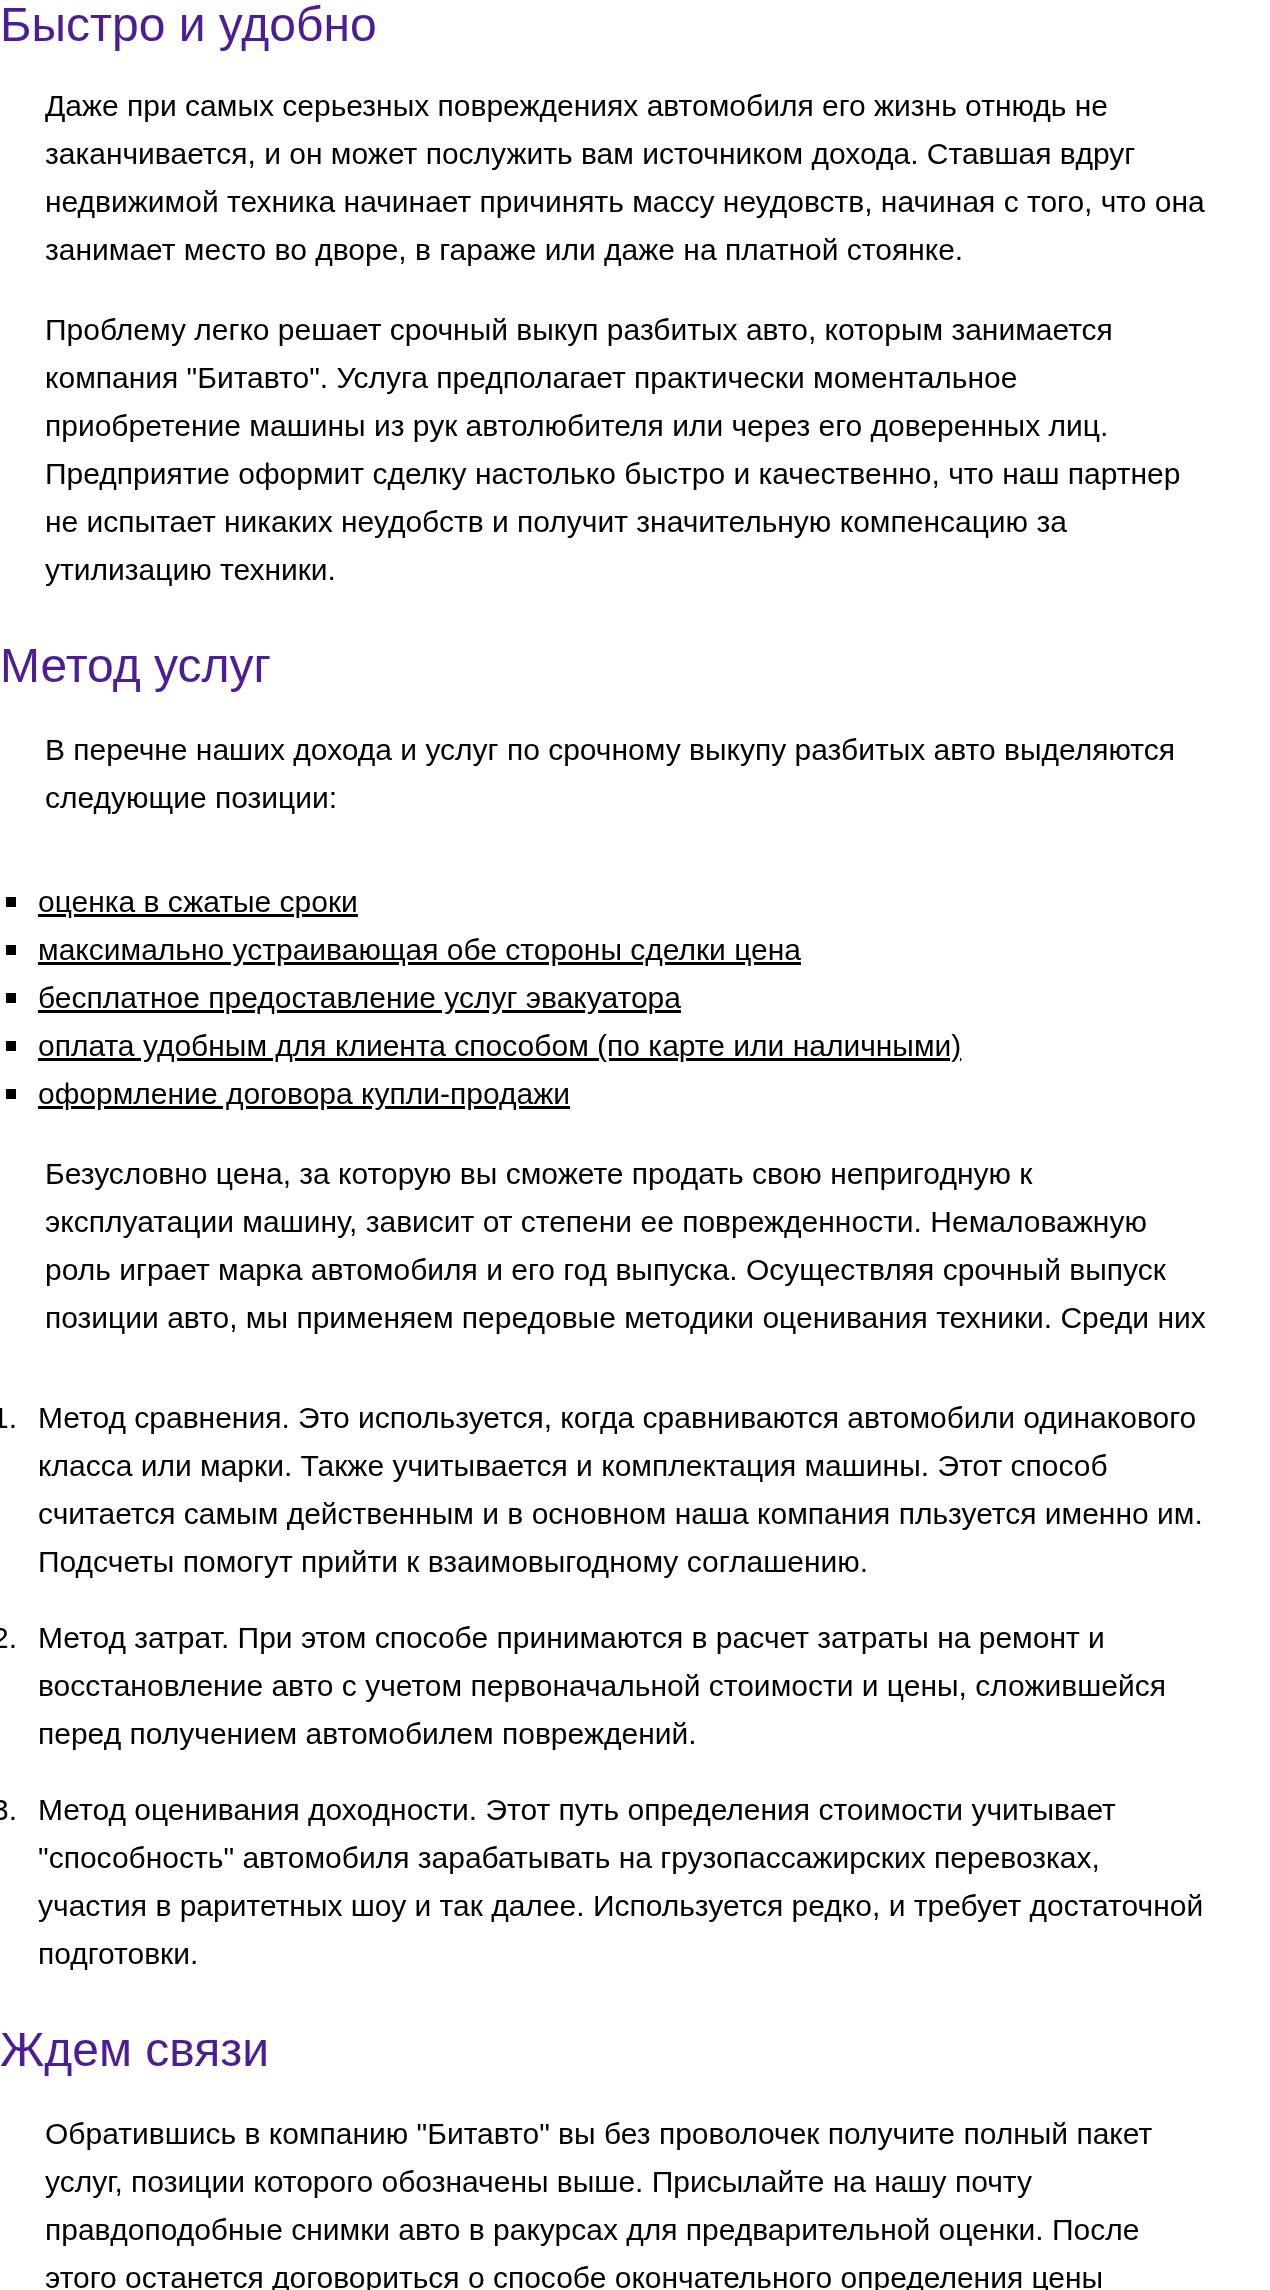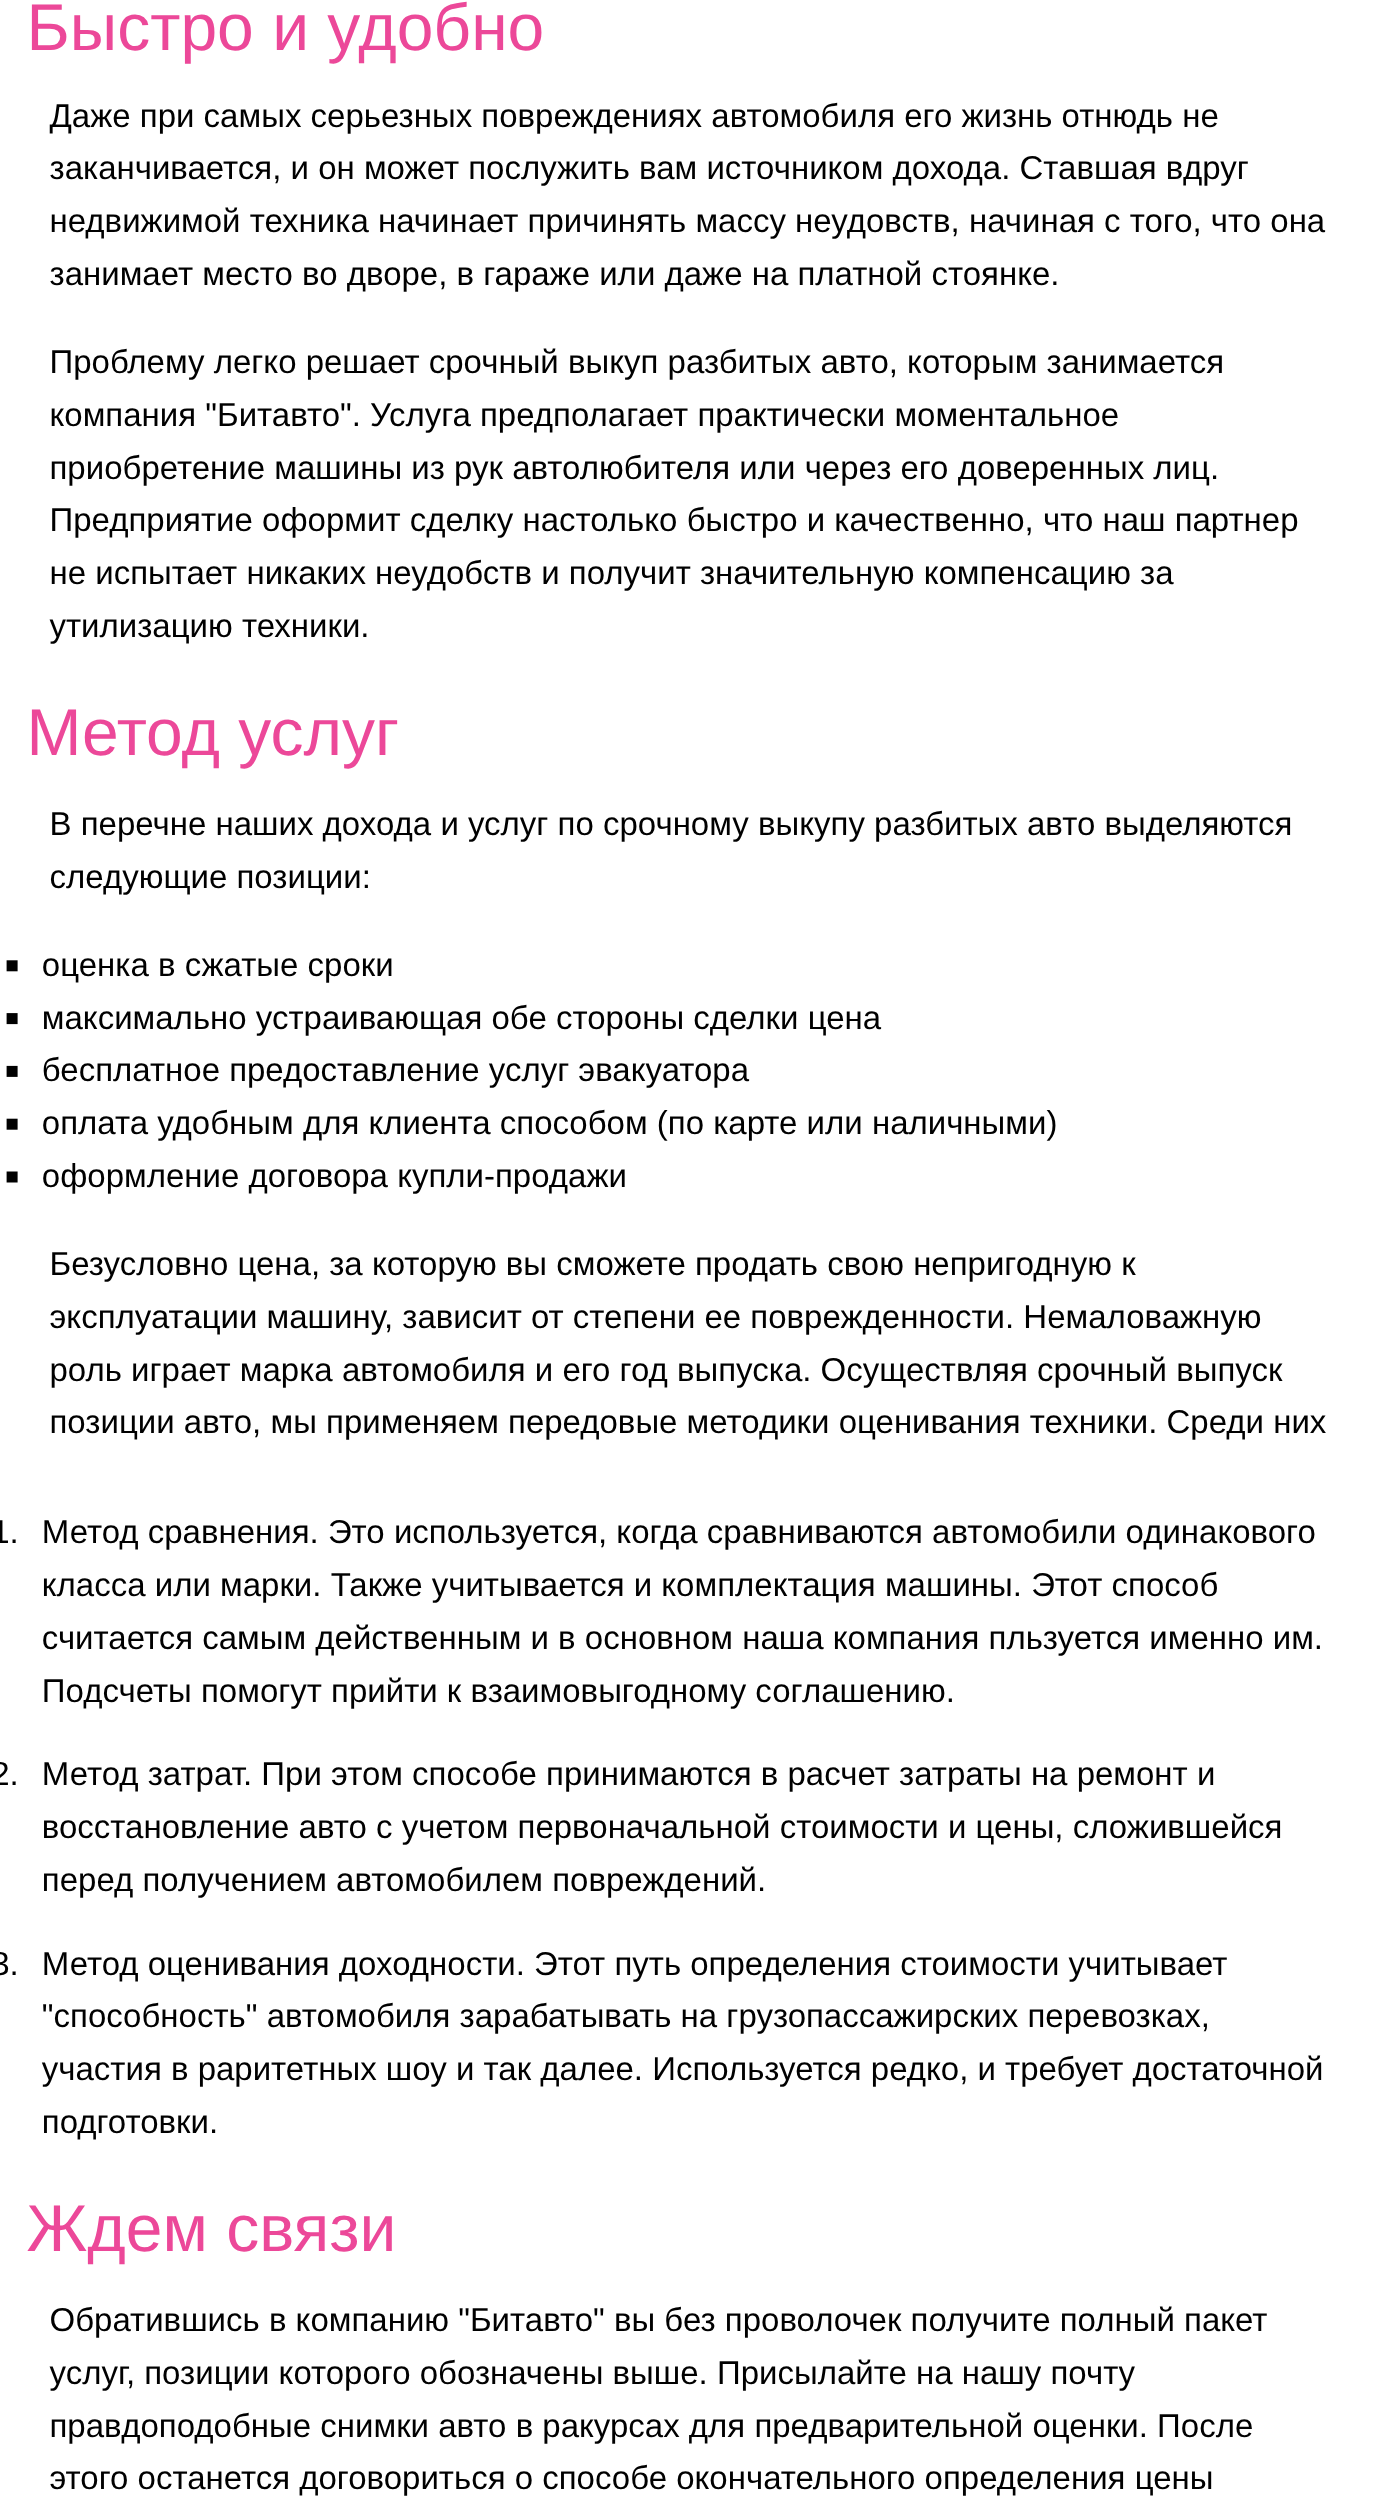--- a/index.html
+++ b/index.html
@@ -9,33 +9,33 @@
     width: 1270px;
     background: #ffffff;
     color: #000000;
     font-family: "Liberation Sans", sans-serif;
     font-size: 30px;
     line-height: 48px;
   }
   .page { width: 1215px; }
   h1, h2 {
     font-weight: 400;
-    font-size: 60px;
+    font-size: 48px;
     line-height: 56px;
     margin: 44px 0 24px 0;
-    color: #ec4899;
-    padding-left: 24px;
+    color: #4c1d95;
   }
   h1 { margin-top: 0; line-height: 50px; }
   p { margin: 32px 0; padding-left: 45px; }
   strong { font-weight: 400; }
   ul.bullets {
     list-style: none;
-    margin: 32px 0 32px 0;
+    margin: 56px 0 32px 0;
     padding: 0;
+    text-decoration: underline;
   }
   ul.bullets li { position: relative; padding-left: 38px; }
   ul.bullets .sq {
     position: absolute;
     left: 6px; top: 19px;
     width: 10px; height: 10px;
     background: #000000;
     display: inline-block;
   }
   ol.methods {

